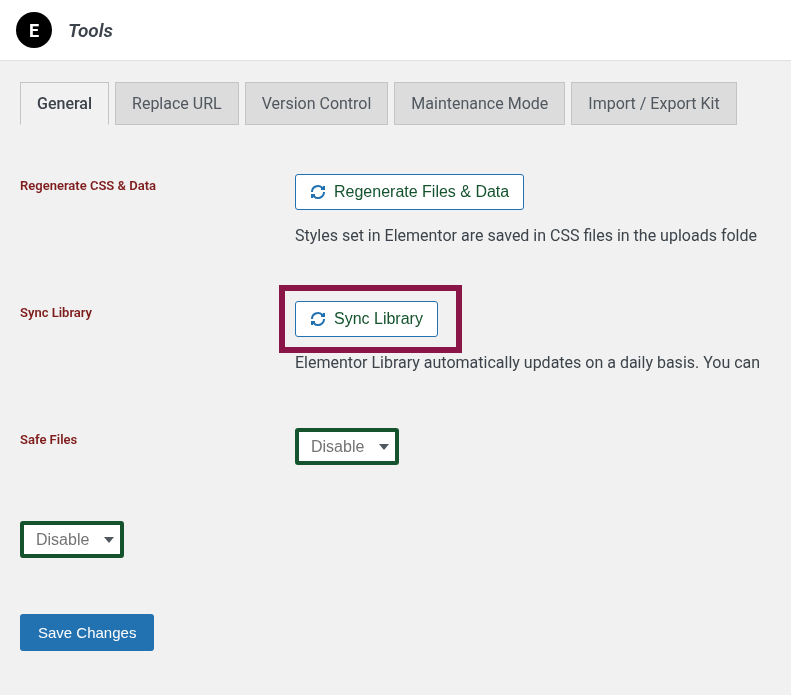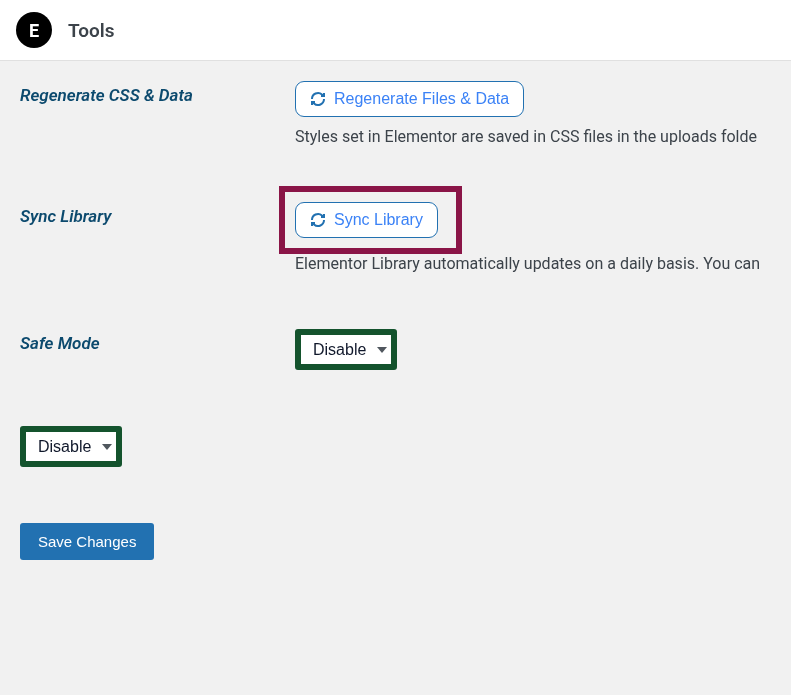--- a/index.html
+++ b/index.html
@@ -28,20 +28,21 @@
       align-items: center;
       justify-content: center;
       color: #fff;
       font-weight: bold;
       font-size: 18px;
     }
     .page-title {
       font-size: 19px;
       font-weight: 600;
       color: #3c434a;
+      font-style: italic;
     }
     .content {
       padding: 20px 20px 20px 20px;
     }
     .tabs {
       display: flex;
       gap: 6px;
       margin-bottom: 50px;
       align-items: flex-end;
     }
@@ -60,69 +61,68 @@
       border-bottom: 1px solid #f1f1f1;
       color: #3c434a;
       font-weight: 500;
     }
     .settings-row {
       display: flex;
       margin-bottom: 56px;
     }
     .setting-label {
       width: 275px;
-      font-size: 17px;
+      font-size: 13px;
       font-weight: 600;
-      color: #0c4a6e;
+      color: #7f1d1d;
       padding-top: 4px;
-      font-style: italic;
     }
     .setting-control {
       flex: 1;
     }
     .action-button {
       display: inline-flex;
       align-items: center;
       gap: 8px;
       padding: 8px 14px;
       background: #fff;
       border: 1px solid #2271b1;
-      color: #3b82f6;
-      font-size: 16px;
-      cursor: pointer;
-      border-radius: 9px;
+      color: #14532d;
+      font-size: 16px;
+      cursor: pointer;
+      border-radius: 3px;
     }
     .refresh-icon {
       display: inline-block;
       width: 16px;
       height: 16px;
     }
     .highlight-box {
       display: inline-block;
       border: 6px solid #8a1547;
       padding: 10px 18px 10px 10px;
       margin-left: -16px;
       margin-top: -16px;
     }
     .highlight-box .action-button {
       margin: 0;
     }
     .description {
-      margin-top: 10px;
+      margin-top: 16px;
       font-size: 16px;
       color: #3c434a;
       white-space: nowrap;
     }
     .select-control {
-      padding: 6px 24px 6px 12px;
+      padding: 6px 30px 6px 12px;
       background: #fff;
-      border: 6px solid #14532d;
+      border: 4px solid #14532d;
       border-radius: 3px;
       font-size: 16px;
-      color: #0f172a;
+      color: #737373;
       appearance: none;
       cursor: pointer;
       position: relative;
     }
     .select-wrapper {
       position: relative;
       display: inline-block;
     }
     .select-wrapper::after {
       content: "";
@@ -155,20 +155,27 @@
 <body>
 
 <div class="header">
   <div class="logo-circle">
     <span>E</span>
   </div>
   <div class="page-title">Tools</div>
 </div>
 
 <div class="content">
+  <div class="tabs">
+    <div class="tab active">General</div>
+    <div class="tab">Replace URL</div>
+    <div class="tab">Version Control</div>
+    <div class="tab">Maintenance Mode</div>
+    <div class="tab">Import / Export Kit</div>
+  </div>
 
   <div class="settings-row">
     <div class="setting-label">Regenerate CSS &amp; Data</div>
     <div class="setting-control">
       <button class="action-button">
         <span class="refresh-icon">
           <svg viewBox="0 0 16 16" width="16" height="16" fill="none" stroke="#2271b1" stroke-width="2">
             <path d="M2 8a6 6 0 0 1 10-4.5L14 5"></path>
             <path d="M14 2v3h-3"></path>
             <path d="M14 8a6 6 0 0 1-10 4.5L2 11"></path>
@@ -195,21 +202,21 @@
             </svg>
           </span>
           <span>Sync Library</span>
         </button>
       </div>
       <div class="description" style="margin-top:0;">Elementor Library automatically updates on a daily basis. You can</div>
     </div>
   </div>
 
   <div class="settings-row">
-    <div class="setting-label">Safe Mode</div>
+    <div class="setting-label">Safe Files</div>
     <div class="setting-control">
       <div class="select-wrapper">
         <select class="select-control">
           <option>Disable</option>
         </select>
       </div>
     </div>
   </div>
 
   <div class="settings-row">

